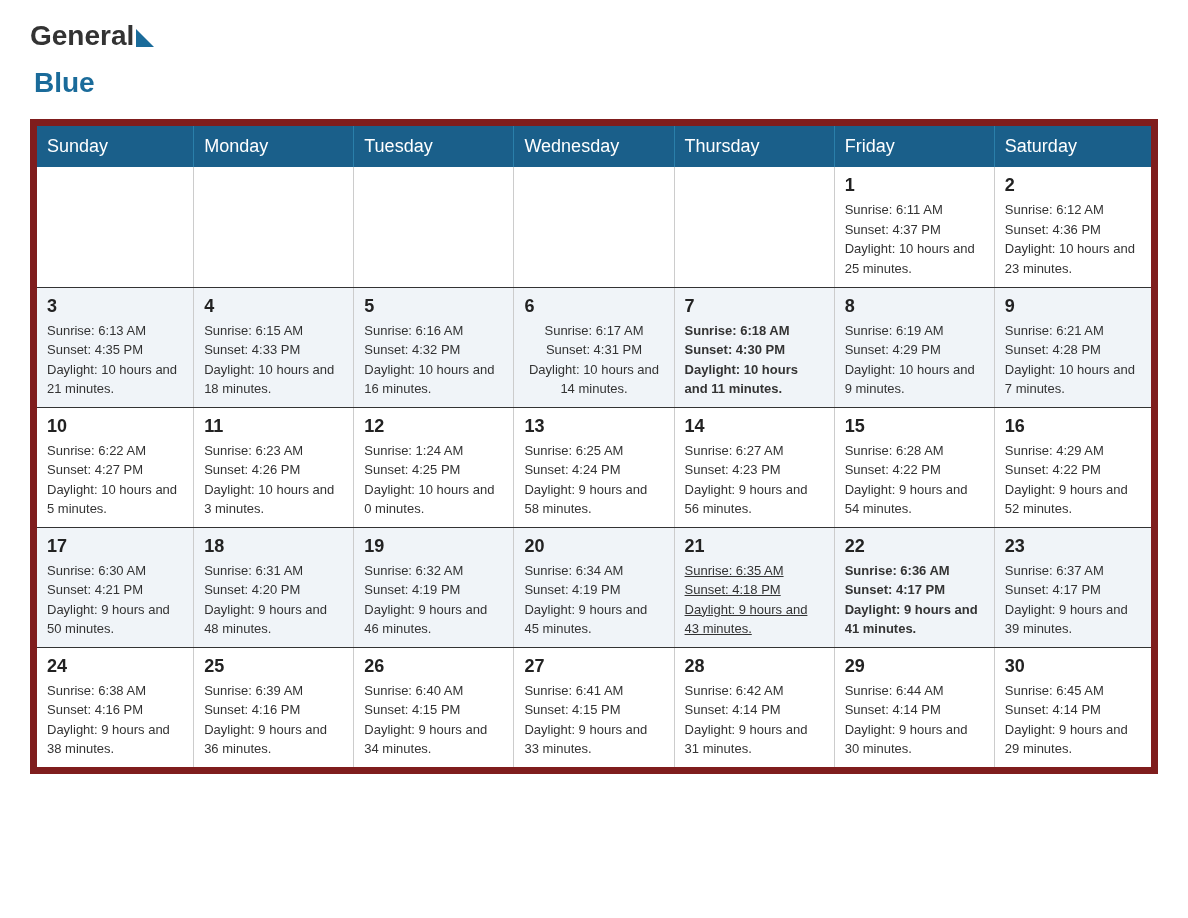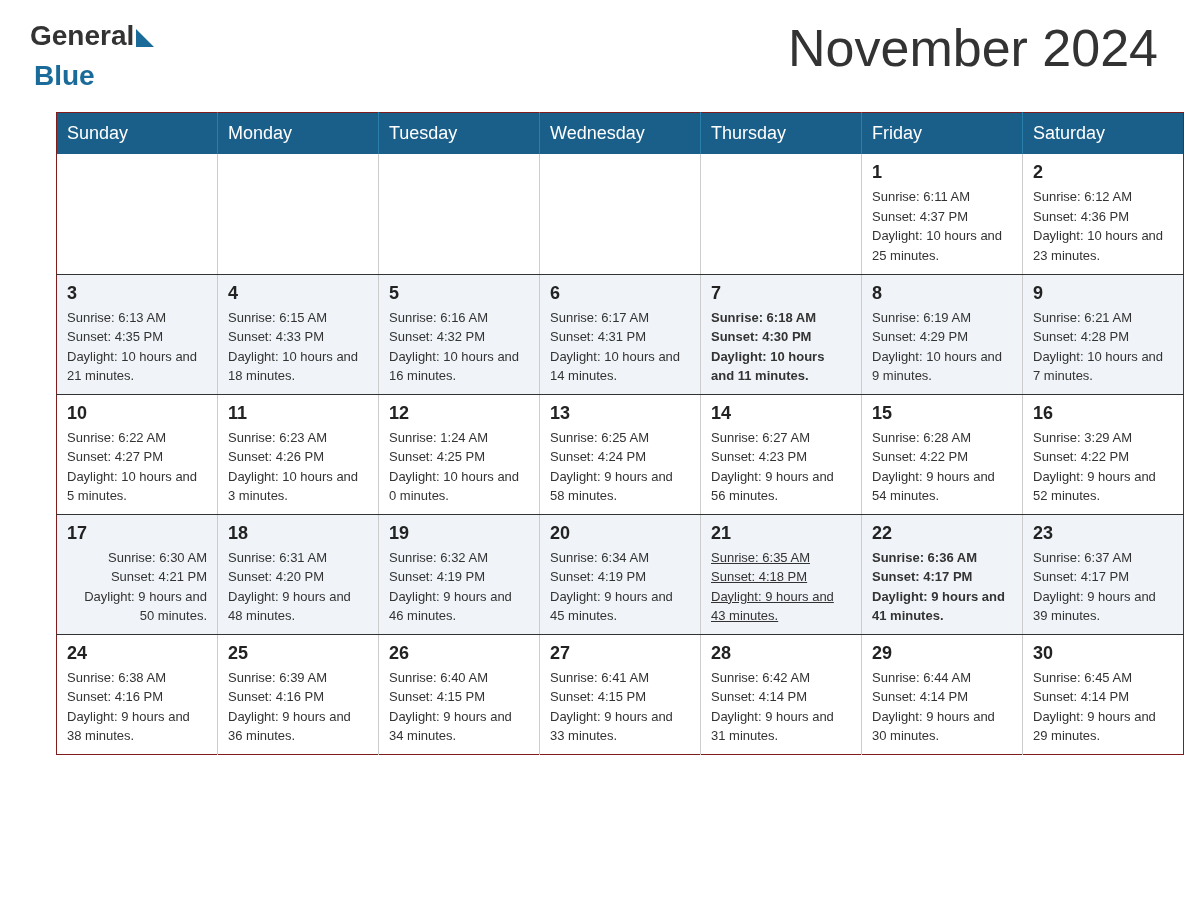--- a/index.html
+++ b/index.html
@@ -14,20 +14,21 @@
     .header {
       display: flex;
       justify-content: space-between;
       align-items: flex-start;
       margin-bottom: 20px;
     }
     .logo {
       display: flex;
       flex-direction: column;
       align-items: flex-start;
+      gap: 7px;
     }
     .logo-top {
       display: flex;
       align-items: center;
     }
     .logo-general {
       font-size: 28px;
       font-weight: bold;
       color: #333;
     }
@@ -57,22 +58,21 @@
       line-height: 1.1;
     }
     .location {
       font-size: 22px;
       color: #555;
       margin-top: 4px;
     }
     .calendar {
       width: 100%;
       border-collapse: collapse;
-      border: 1px solid #7f1d1d;
-      margin-left: 26px;
+      border: 7px solid #7f1d1d;
     }
     .calendar th {
       background-color: #1a5f8a;
       color: #fff;
       text-align: left;
       padding: 10px 10px;
       font-size: 18px;
       font-weight: normal;
       border-right: 1px solid #2a7faa;
     }
@@ -120,21 +120,20 @@
 
 <div class="header">
   <div class="logo">
     <div class="logo-top">
       <span class="logo-general">General</span>
       <div class="logo-arrow"></div>
     </div>
     <span class="logo-blue">Blue</span>
   </div>
   <div class="title-section">
-    <div class="month-title">November 2024</div>
   </div>
 </div>
 
 <table class="calendar">
   <thead>
     <tr>
     <th>Sunday</th>
         <th>Monday</th>
         <th>Tuesday</th>
         <th>Wednesday</th>
@@ -177,21 +176,21 @@
 Daylight: 10 hours and 18 minutes.</div>
         </td>
         <td>
           <div class="day-number">5</div>
           <div class="day-info" style="white-space: pre-line;">Sunrise: 6:16 AM
 Sunset: 4:32 PM
 Daylight: 10 hours and 16 minutes.</div>
         </td>
         <td>
           <div class="day-number">6</div>
-          <div class="day-info" style="white-space: pre-line;">Sunrise: 6:17 AM
+          <div class="day-info" style="white-space: pre-line; text-align: center;">Sunrise: 6:17 AM
 Sunset: 4:31 PM
 Daylight: 10 hours and 14 minutes.</div>
         </td>
         <td>
           <div class="day-number">7</div>
           <div class="day-info" style="white-space: pre-line; font-weight: bold;">Sunrise: 6:18 AM
 Sunset: 4:30 PM
 Daylight: 10 hours and 11 minutes.</div>
         </td>
         <td>
@@ -239,29 +238,29 @@
 Daylight: 9 hours and 56 minutes.</div>
         </td>
         <td>
           <div class="day-number">15</div>
           <div class="day-info" style="white-space: pre-line;">Sunrise: 6:28 AM
 Sunset: 4:22 PM
 Daylight: 9 hours and 54 minutes.</div>
         </td>
         <td>
           <div class="day-number">16</div>
-          <div class="day-info" style="white-space: pre-line;">Sunrise: 3:29 AM
+          <div class="day-info" style="white-space: pre-line;">Sunrise: 4:29 AM
 Sunset: 4:22 PM
 Daylight: 9 hours and 52 minutes.</div>
         </td>
       </tr>
       <tr>
         <td>
           <div class="day-number">17</div>
-          <div class="day-info" style="white-space: pre-line; text-align: right;">Sunrise: 6:30 AM
+          <div class="day-info" style="white-space: pre-line;">Sunrise: 6:30 AM
 Sunset: 4:21 PM
 Daylight: 9 hours and 50 minutes.</div>
         </td>
         <td>
           <div class="day-number">18</div>
           <div class="day-info" style="white-space: pre-line;">Sunrise: 6:31 AM
 Sunset: 4:20 PM
 Daylight: 9 hours and 48 minutes.</div>
         </td>
         <td>

